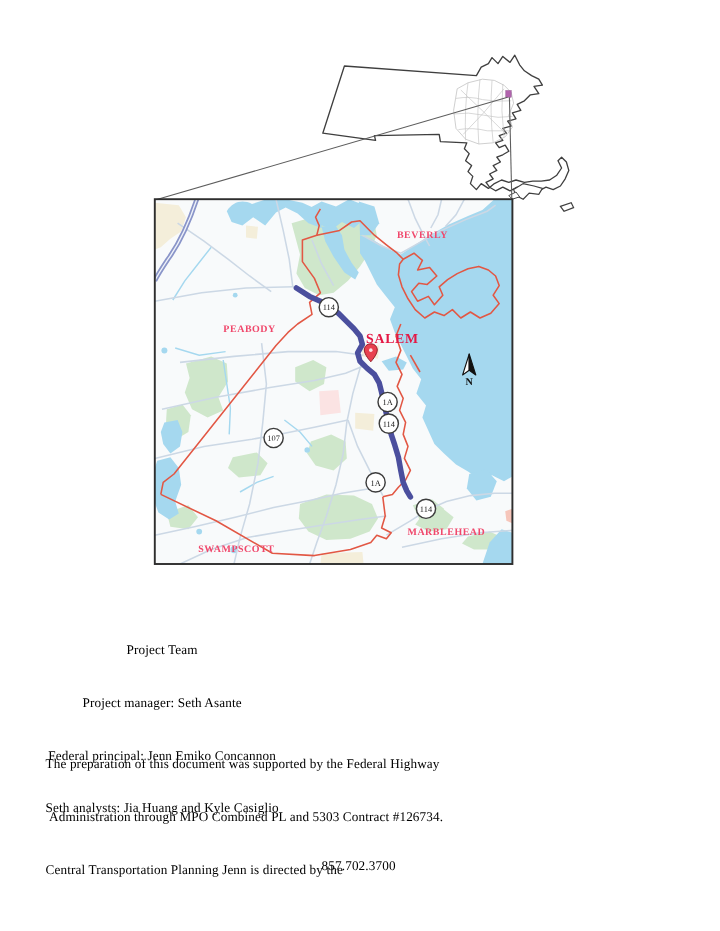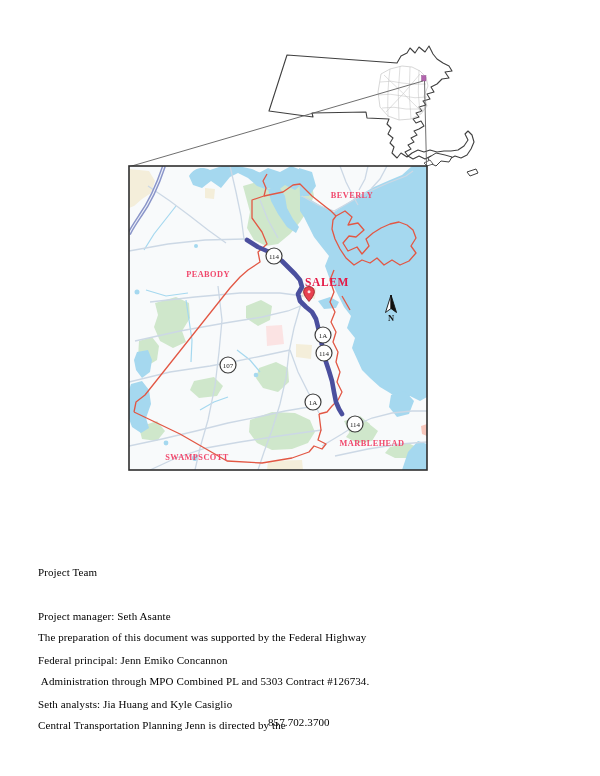--- a/index.html
+++ b/index.html
@@ -196,21 +196,21 @@
       <path d="M391,295 L385.5,312.5 L391,308.5 Z" fill="#ffffff" stroke="#111" stroke-width="0.9" stroke-linejoin="round"></path>
       <path d="M391,295 L396.5,312.5 L391,308.5 Z" fill="#111" stroke="#111" stroke-width="0.9" stroke-linejoin="round"></path>
       <text class="north-n" x="391" y="320.5" text-anchor="middle">N</text>
     </g>
   </g>
 
   <rect x="129" y="166" width="298" height="304" fill="none" stroke="#2e2e2e" stroke-width="1.6"></rect>
   </g>
 </svg>
 
-<div class="tblock" style="top:536px;">
+<div class="tblock" style="top:506px;text-align:center;">
   <div>Project Team</div>
   <div>Project manager: Seth Asante</div>
   <div>Federal principal: Jenn Emiko Concannon</div>
   <div>Seth analysts: Jia Huang and Kyle Casiglio</div>
 </div>
 
 <div class="tblock" style="top:601px;">
   <div>The preparation of this document was supported by the Federal Highway</div>
   <div> Administration through MPO Combined PL and 5303 Contract #126734.</div>
   <div>Central Transportation Planning Jenn is directed by the</div>

